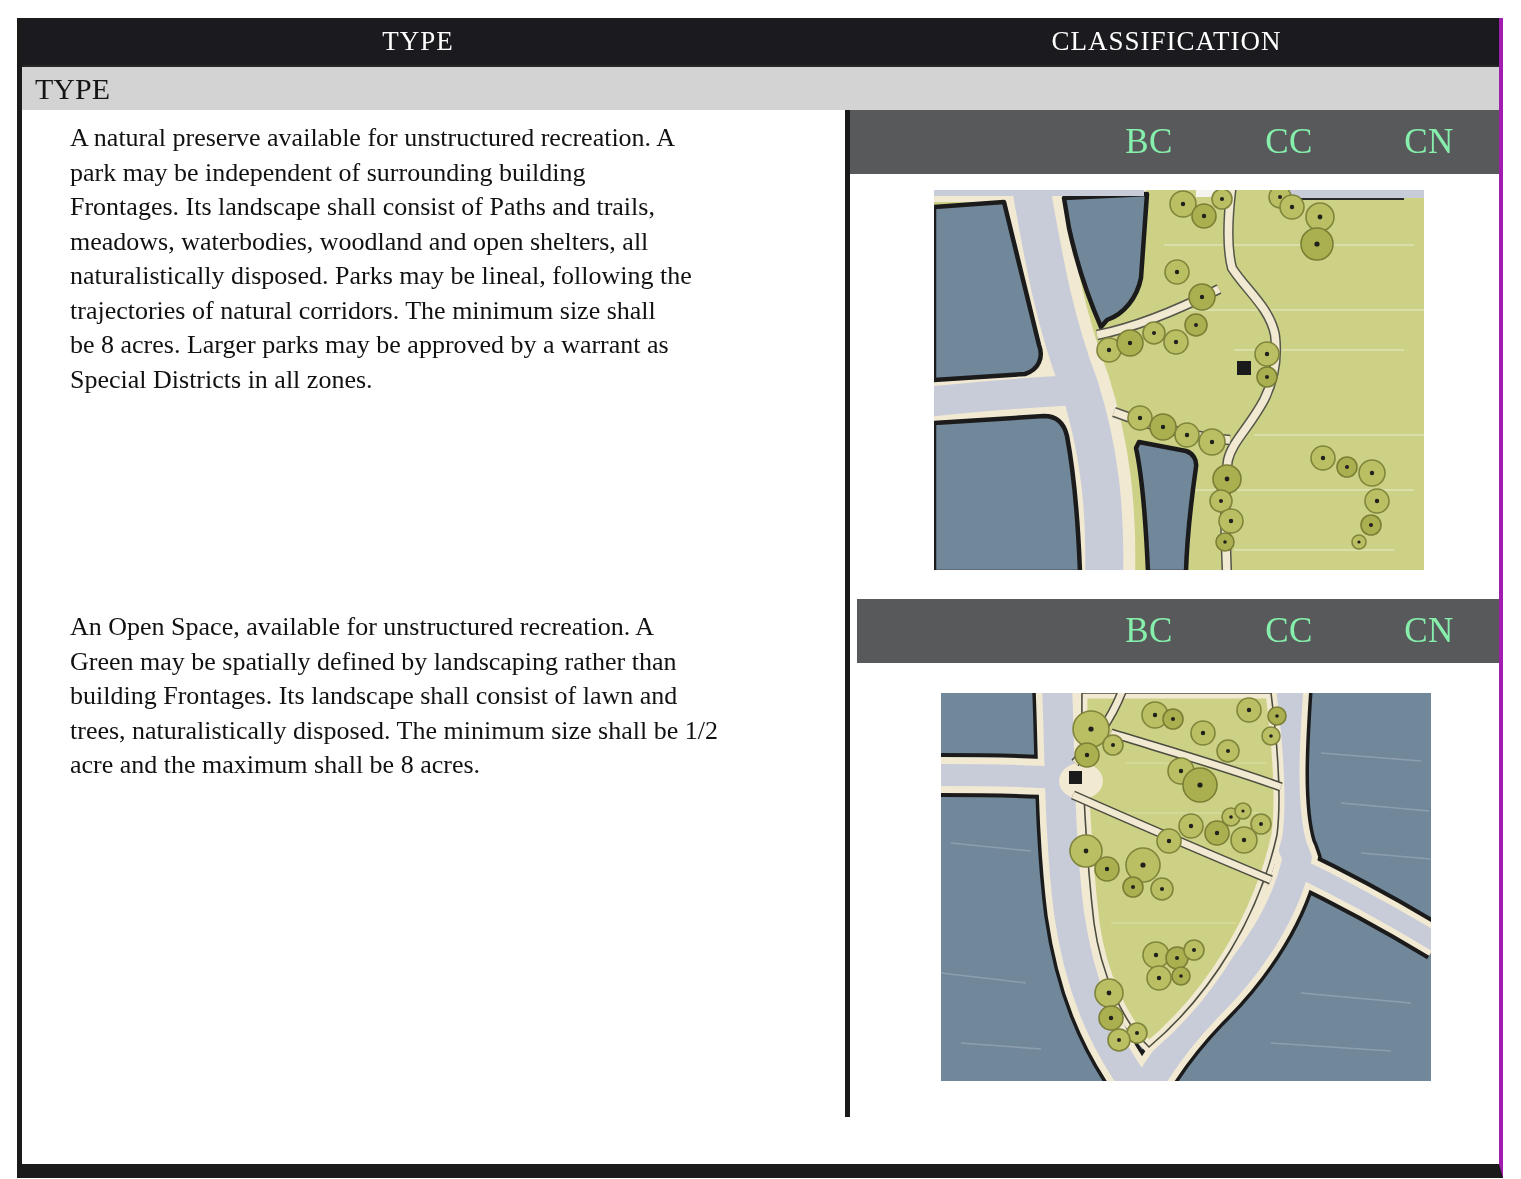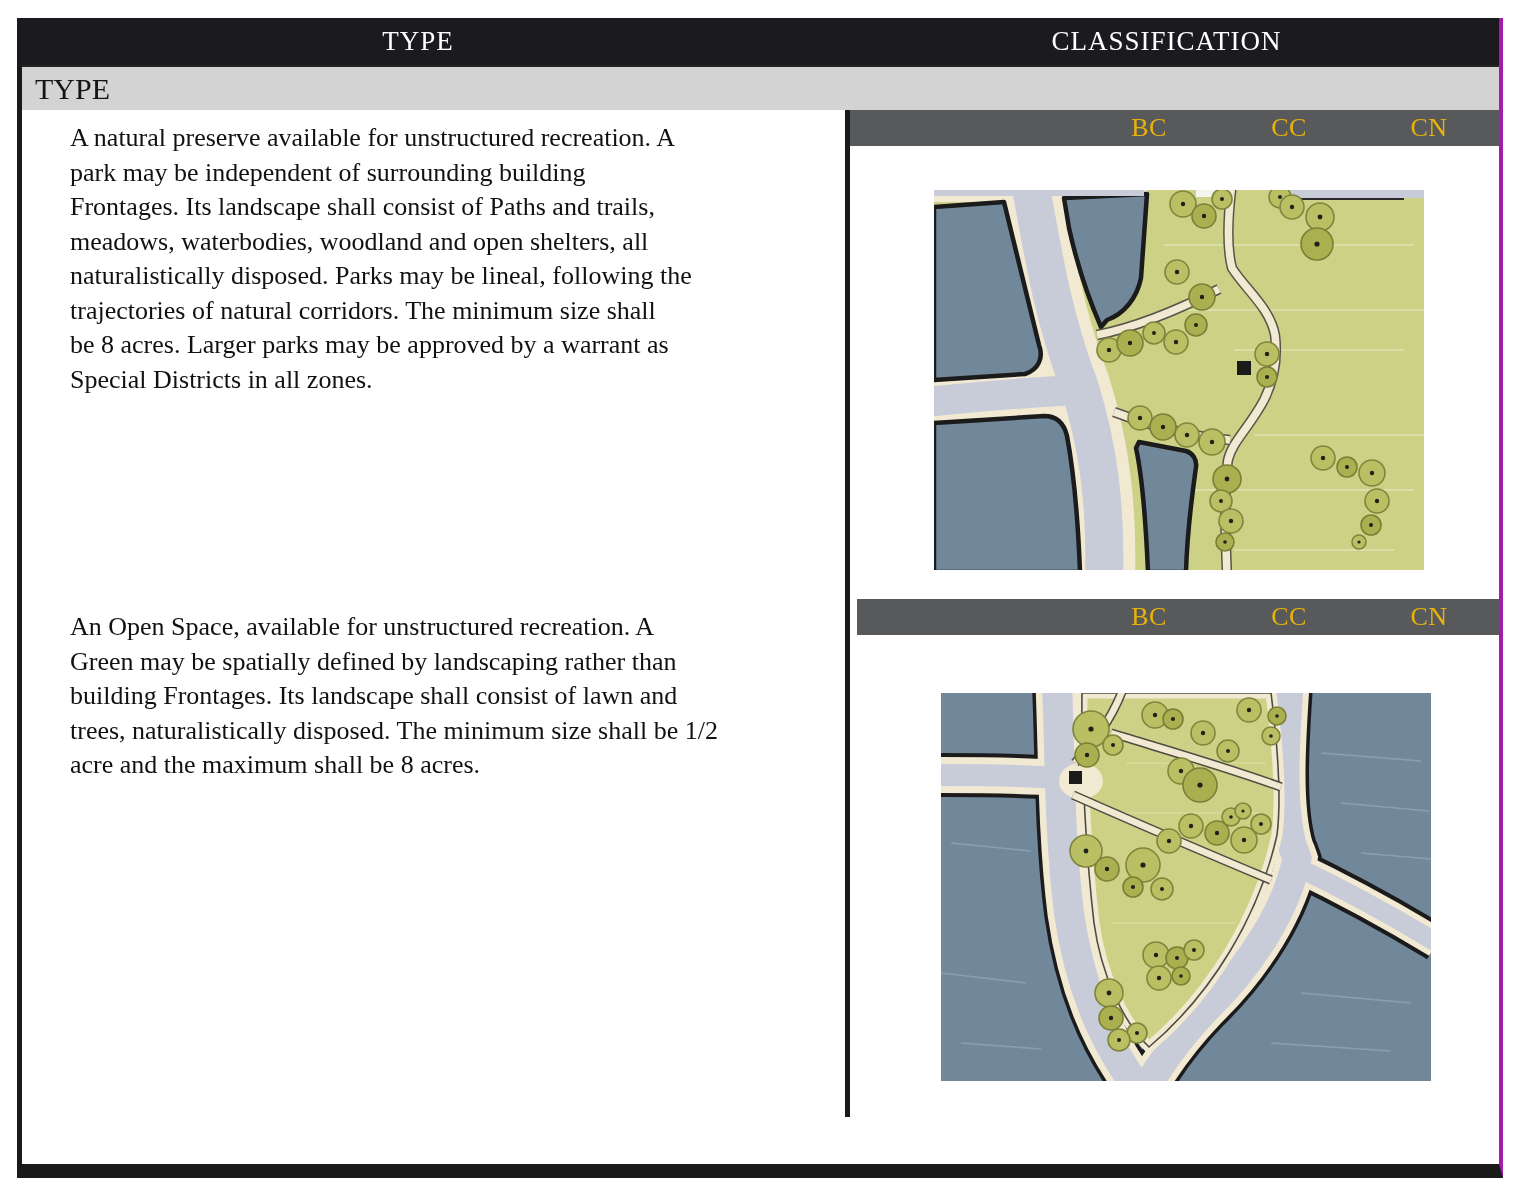--- a/index.html
+++ b/index.html
@@ -20,22 +20,22 @@
   .hcell.type{width:792px;}
   .hcell.cls{flex:1;padding-left:20px;}
   .band{height:45px;background:#d3d3d4;border-top:2px solid #252525;box-sizing:border-box;
     display:flex;align-items:center;padding-left:13px;font-size:30px;color:#141414;}
   .row{display:flex;padding-left:36px;}
   .row.park{height:489px;}
   .row.green{height:518px;gap:7px;}
   .cell-desc{width:792px;box-sizing:border-box;border-right:5px solid #1a1a1a;
     padding:11px 10px 0 12px;font-size:26px;line-height:34.5px;white-space:pre-line;}
   .cell-cls{flex:1;position:relative;background:#fff;}
-  .codes-bar{height:36px;background:#58595b;display:flex;justify-content:flex-end;
-    align-items:center;color:#eab308;font-size:26px;}
+  .codes-bar{height:64px;background:#58595b;display:flex;justify-content:flex-end;
+    align-items:center;color:#86efac;font-size:35px;}
   .code{width:140px;text-align:center;letter-spacing:0.5px;}
   .plan{position:absolute;left:84px;line-height:0;}
   .plan.park-plan{top:80px;}
   .plan.green-plan{top:94px;}
   svg .t{fill:#b9bf62;stroke:#7f853b;stroke-width:1.6;}
   svg .t2{fill:#aab04f;stroke:#7a7f36;stroke-width:1.6;}
   svg .d{fill:#20201c;}
 </style>
 </head>
 <body>

